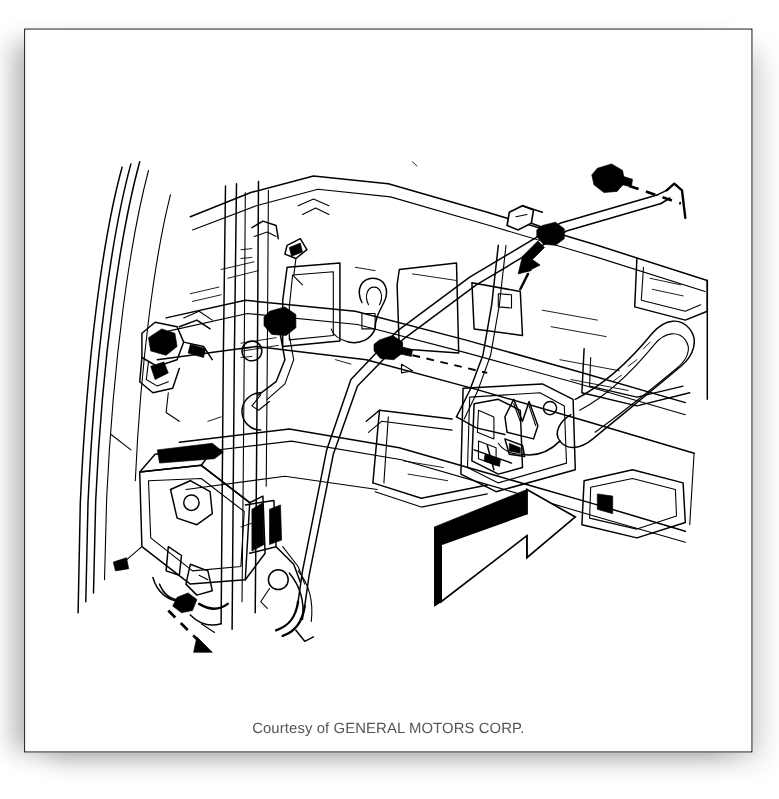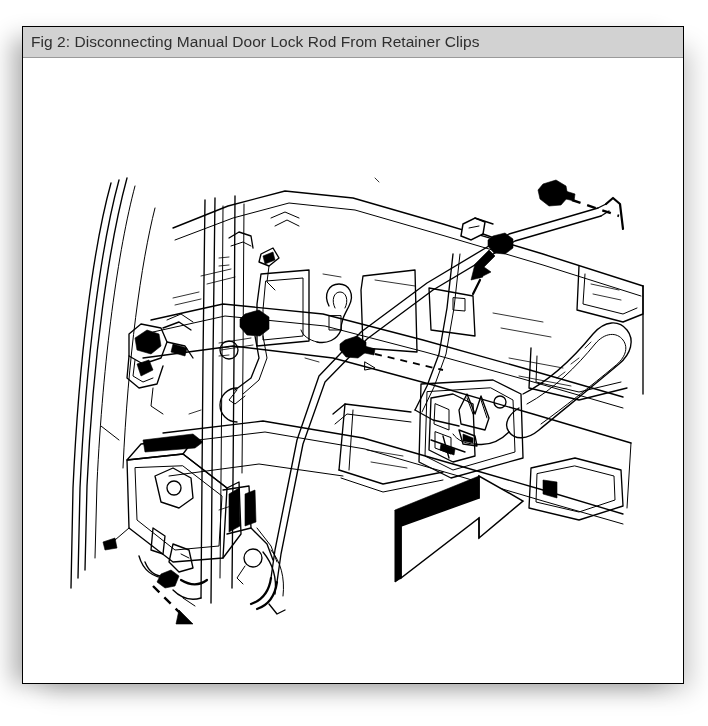--- a/index.html
+++ b/index.html
@@ -101,23 +101,20 @@
 </style>
 </head>
 <body>
 
 <div id="page">
 
   <div id="shadow-layer"></div>
 
   <div id="figure-frame">
 
-    <div id="figure-titlebar">
-      <span id="figure-title">Fig 2: Disconnecting Manual Door Lock Rod From Retainer Clips</span>
-    </div>
 
     <div id="figure-body">
 
       <svg id="diagram-canvas" viewBox="0 0 660 570" preserveAspectRatio="xMidYMid meet" xmlns="http://www.w3.org/2000/svg" aria-label="Door lock rod diagram">
 
         <g>
           <path class="ln" d="M88,125 C70,190 56,300 50,430 L48,530"></path>
           <path class="ln" d="M96,122 C78,188 63,300 57,430 L55,520"></path>
           <path class="ln" d="M104,120 C86,186 70,298 64,428 L62,512"></path>
           <path class="ln-thin" d="M112,128 C95,192 80,300 74,425 L72,500"></path>
@@ -414,16 +411,17 @@
           <path class="ln" d="M238,196 L250,190 L256,200 L246,208 L236,204 Z"></path>
           <path class="fill-k" d="M240,198 L250,194 L252,202 L242,206 Z"></path>
           <path class="ln-thin" d="M246,208 L244,224 L252,232"></path>
           <path class="ln-hair" d="M282,300 L296,304"></path>
           <path class="ln-hair" d="M166,356 L178,352"></path>
           <path class="ln-hair" d="M196,452 L208,448"></path>
         </g>
 
       </svg>
 
+      <div id="figure-caption">Courtesy of GENERAL MOTORS CORP.</div>
 
     </div>
   </div>
 </div>
 
 </body></html>

